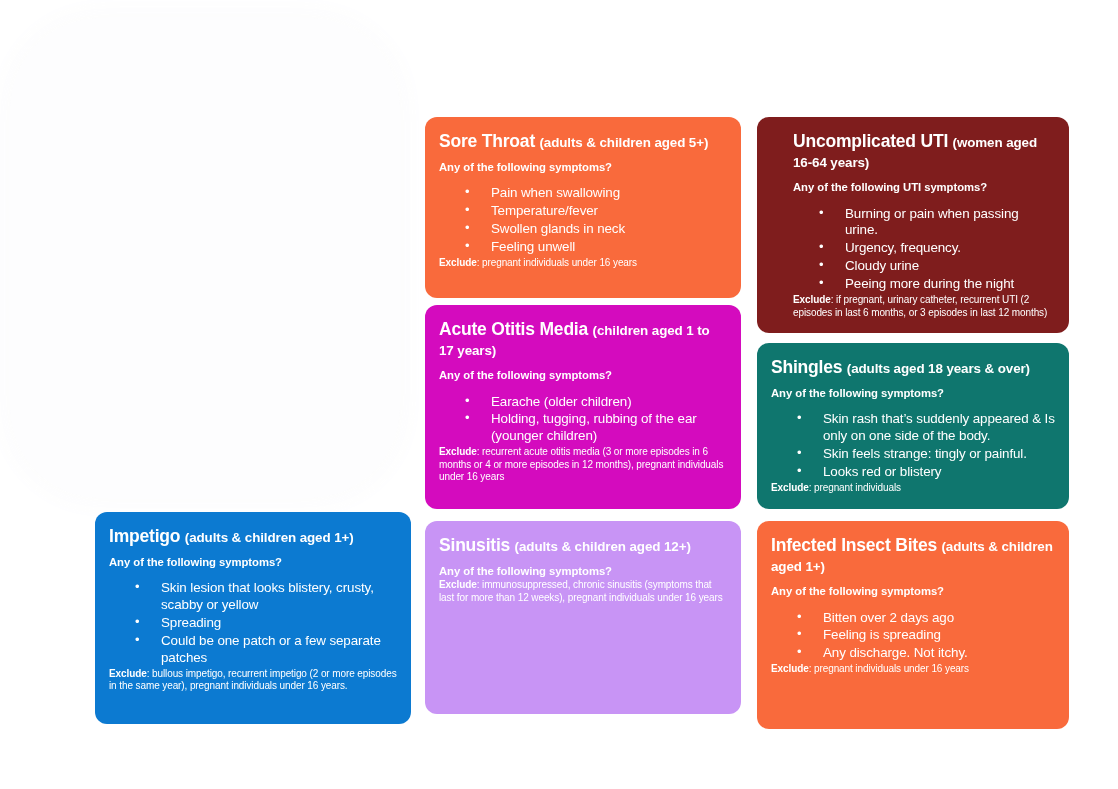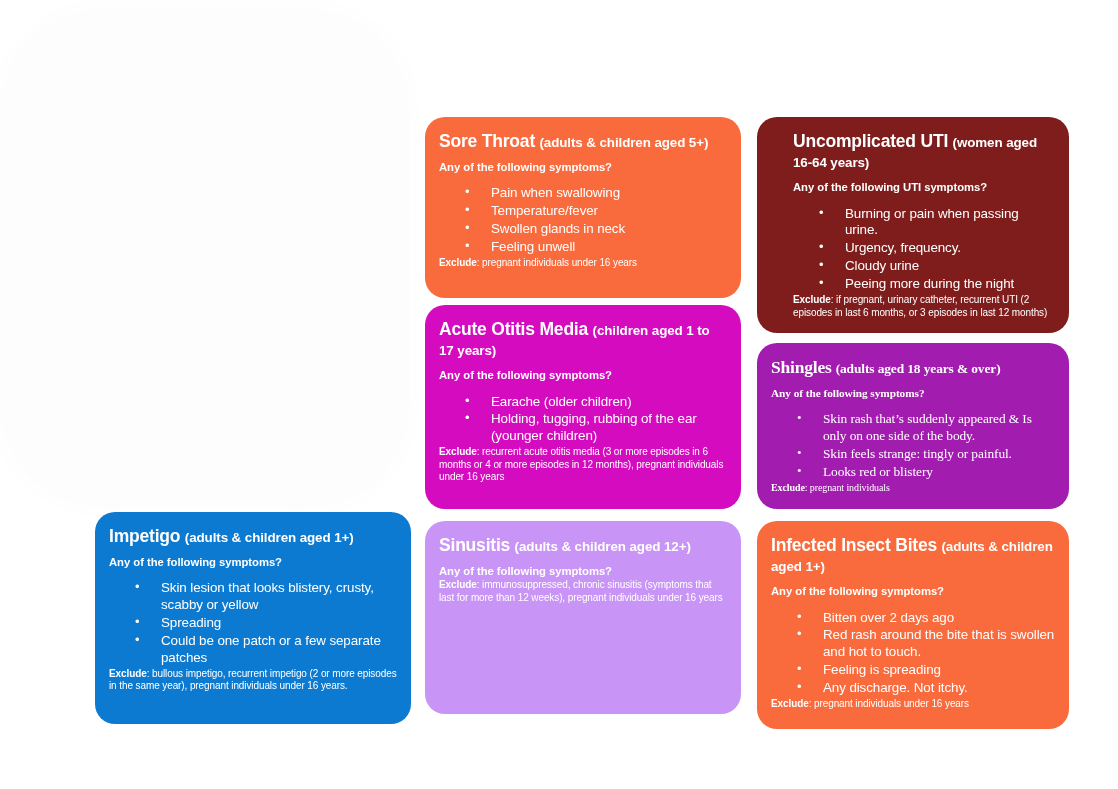--- a/index.html
+++ b/index.html
@@ -23,21 +23,21 @@
     top: 18px;
     width: 390px;
     height: 480px;
     border-radius: 90px;
     background: #fdfdfe;
     box-shadow: 0 0 28px 10px #fcfcfd;
     opacity: 0.9;
   }
   .card {
     position: absolute;
-    border-radius: 20px;
+    border-radius: 12px;
     color: #ffffff;
     padding: 13px 14px 14px 14px;
     line-height: 1.26;
     overflow: hidden;
   }
   .card-title {
     font-size: 17.5px;
     font-weight: bold;
     letter-spacing: -0.2px;
     display: inline;
@@ -165,21 +165,21 @@
       <li>Burning or pain when passing urine.</li>
       <li>Urgency, frequency.</li>
       <li>Cloudy urine</li>
       <li>Peeing more during the night</li>
     </ul>
     <div class="exclude-line">
       <span class="exclude-label">Exclude</span><span>: </span><span>if pregnant, urinary catheter, recurrent UTI (2 episodes in last 6 months, or 3 episodes in last 12 months)</span>
     </div>
   </div>
 
-  <div class="card" id="card-shingles" style="background: #a21caf; font-family: Liberation Serif, serif;">
+  <div class="card" id="card-shingles" style="background: #0f766e;">
     <div>
       <span class="card-title">Shingles</span>
       <span class="card-qualifier">(adults aged 18 years &amp; over)</span>
     </div>
     <div class="card-subtitle">Any of the following symptoms?</div>
     <ul class="symptom-list">
       <li>Skin rash that’s suddenly appeared &amp; Is only on one side of the body.</li>
       <li>Skin feels strange: tingly or painful.</li>
       <li>Looks red or blistery</li>
     </ul>
@@ -189,21 +189,20 @@
   </div>
 
   <div class="card" id="card-insect-bites" style="background: rgb(249, 106, 60);">
     <div>
       <span class="card-title">Infected Insect Bites</span>
       <span class="card-qualifier">(adults &amp; children aged 1+)</span>
     </div>
     <div class="card-subtitle">Any of the following symptoms?</div>
     <ul class="symptom-list">
       <li>Bitten over 2 days ago</li>
-      <li>Red rash around the bite that is swollen and hot to touch.</li>
       <li>Feeling is spreading</li>
       <li>Any discharge. Not itchy.</li>
     </ul>
     <div class="exclude-line">
       <span class="exclude-label">Exclude</span><span>: </span><span>pregnant individuals under 16 years</span>
     </div>
   </div>
 
 </div>
 

